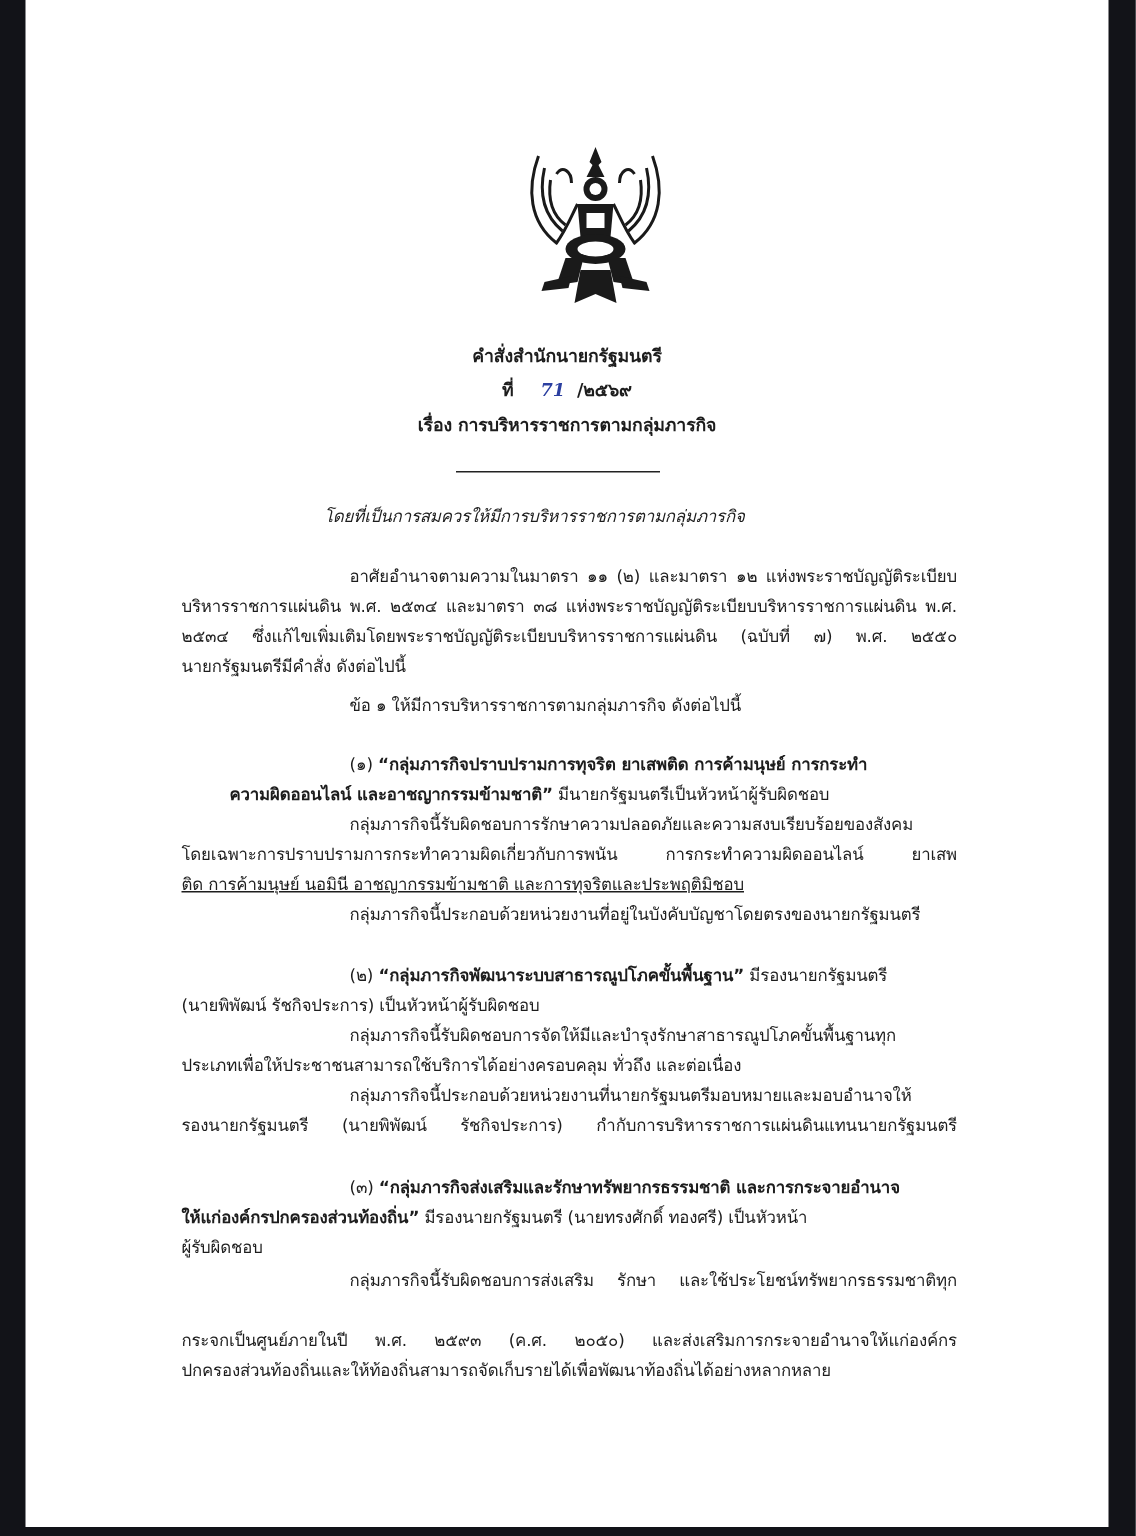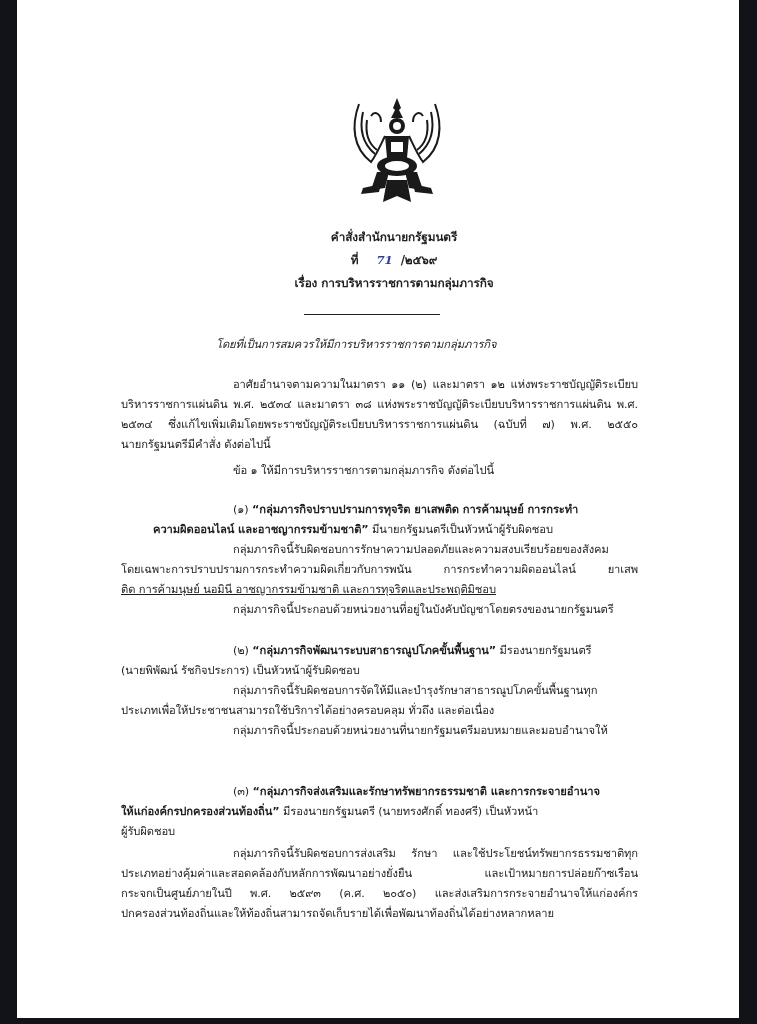--- a/index.html
+++ b/index.html
@@ -33,21 +33,21 @@
       white-space: nowrap;
       font-size: 11.2px;
       line-height: 16px;
       letter-spacing: -0.1px;
     }
     .center {
       left: 0;
       width: 722px;
       text-align: center;
     }
-    .heading { font-size: 11.8px; padding-left: 16px; }
+    .heading { font-size: 11.8px; }
     .bold { font-weight: bold; }
     .num-handwritten {
       color: #2b3fa0;
       font-style: italic;
       font-family: "DejaVu Serif", serif;
       margin: 0 4px 0 14px;
     }
     .rule {
       position: absolute;
       left: 287px;
@@ -141,27 +141,27 @@
   <div class="line" style="left:216px; top:602px;">กลุ่มภารกิจนี้ประกอบด้วยหน่วยงานที่อยู่ในบังคับบัญชาโดยตรงของนายกรัฐมนตรี</div>
 
   <div class="line" style="left:216px; top:643px;">
     <span>(๒)</span>
     <span class="bold">“กลุ่มภารกิจพัฒนาระบบสาธารณูปโภคขั้นพื้นฐาน”</span><span> มีรองนายกรัฐมนตรี</span>
   </div>
   <div class="line" style="left:104px; top:663px;">(นายพิพัฒน์ รัชกิจประการ) เป็นหัวหน้าผู้รับผิดชอบ</div>
   <div class="line" style="left:216px; top:683px;"><span class="justify" style="width:405px;">กลุ่มภารกิจนี้รับผิดชอบการจัดให้มีและบำรุงรักษาสาธารณูปโภคขั้นพื้นฐานทุก</span></div>
   <div class="line" style="left:104px; top:703px;">ประเภทเพื่อให้ประชาชนสามารถใช้บริการได้อย่างครอบคลุม ทั่วถึง และต่อเนื่อง</div>
   <div class="line" style="left:216px; top:723px;"><span class="justify" style="width:405px;">กลุ่มภารกิจนี้ประกอบด้วยหน่วยงานที่นายกรัฐมนตรีมอบหมายและมอบอำนาจให้</span></div>
+  <div class="line" style="left:104px; top:743px;"><span class="justify" style="width:517px;">รองนายกรัฐมนตรี (นายพิพัฒน์ รัชกิจประการ) กำกับการบริหารราชการแผ่นดินแทนนายกรัฐมนตรี</span></div>
 
   <div class="line" style="left:216px; top:784px;">
     <span>(๓)</span>
     <span class="bold">“กลุ่มภารกิจส่งเสริมและรักษาทรัพยากรธรรมชาติ และการกระจายอำนาจ</span>
   </div>
   <div class="line" style="left:104px; top:804px;">
     <span class="bold">ให้แก่องค์กรปกครองส่วนท้องถิ่น”</span><span> มีรองนายกรัฐมนตรี (นายทรงศักดิ์ ทองศรี) เป็นหัวหน้า</span>
   </div>
   <div class="line" style="left:104px; top:824px;">ผู้รับผิดชอบ</div>
   <div class="line" style="left:216px; top:846px;"><span class="justify" style="width:405px;">กลุ่มภารกิจนี้รับผิดชอบการส่งเสริม รักษา และใช้ประโยชน์ทรัพยากรธรรมชาติทุก</span></div>
-  <div class="line" style="left:104px; top:866px;"><span class="justify" style="width:517px;">ประเภทอย่างคุ้มค่าและสอดคล้องกับหลักการพัฒนาอย่างยั่งยืน และเป้าหมายการปล่อยก๊าซเรือน</span></div>
   <div class="line" style="left:104px; top:886px;"><span class="justify" style="width:517px;">กระจกเป็นศูนย์ภายในปี พ.ศ. ๒๕๙๓ (ค.ศ. ๒๐๕๐) และส่งเสริมการกระจายอำนาจให้แก่องค์กร</span></div>
   <div class="line" style="left:104px; top:906px;">ปกครองส่วนท้องถิ่นและให้ท้องถิ่นสามารถจัดเก็บรายได้เพื่อพัฒนาท้องถิ่นได้อย่างหลากหลาย</div>
 
 </div>
 
 </body></html>

